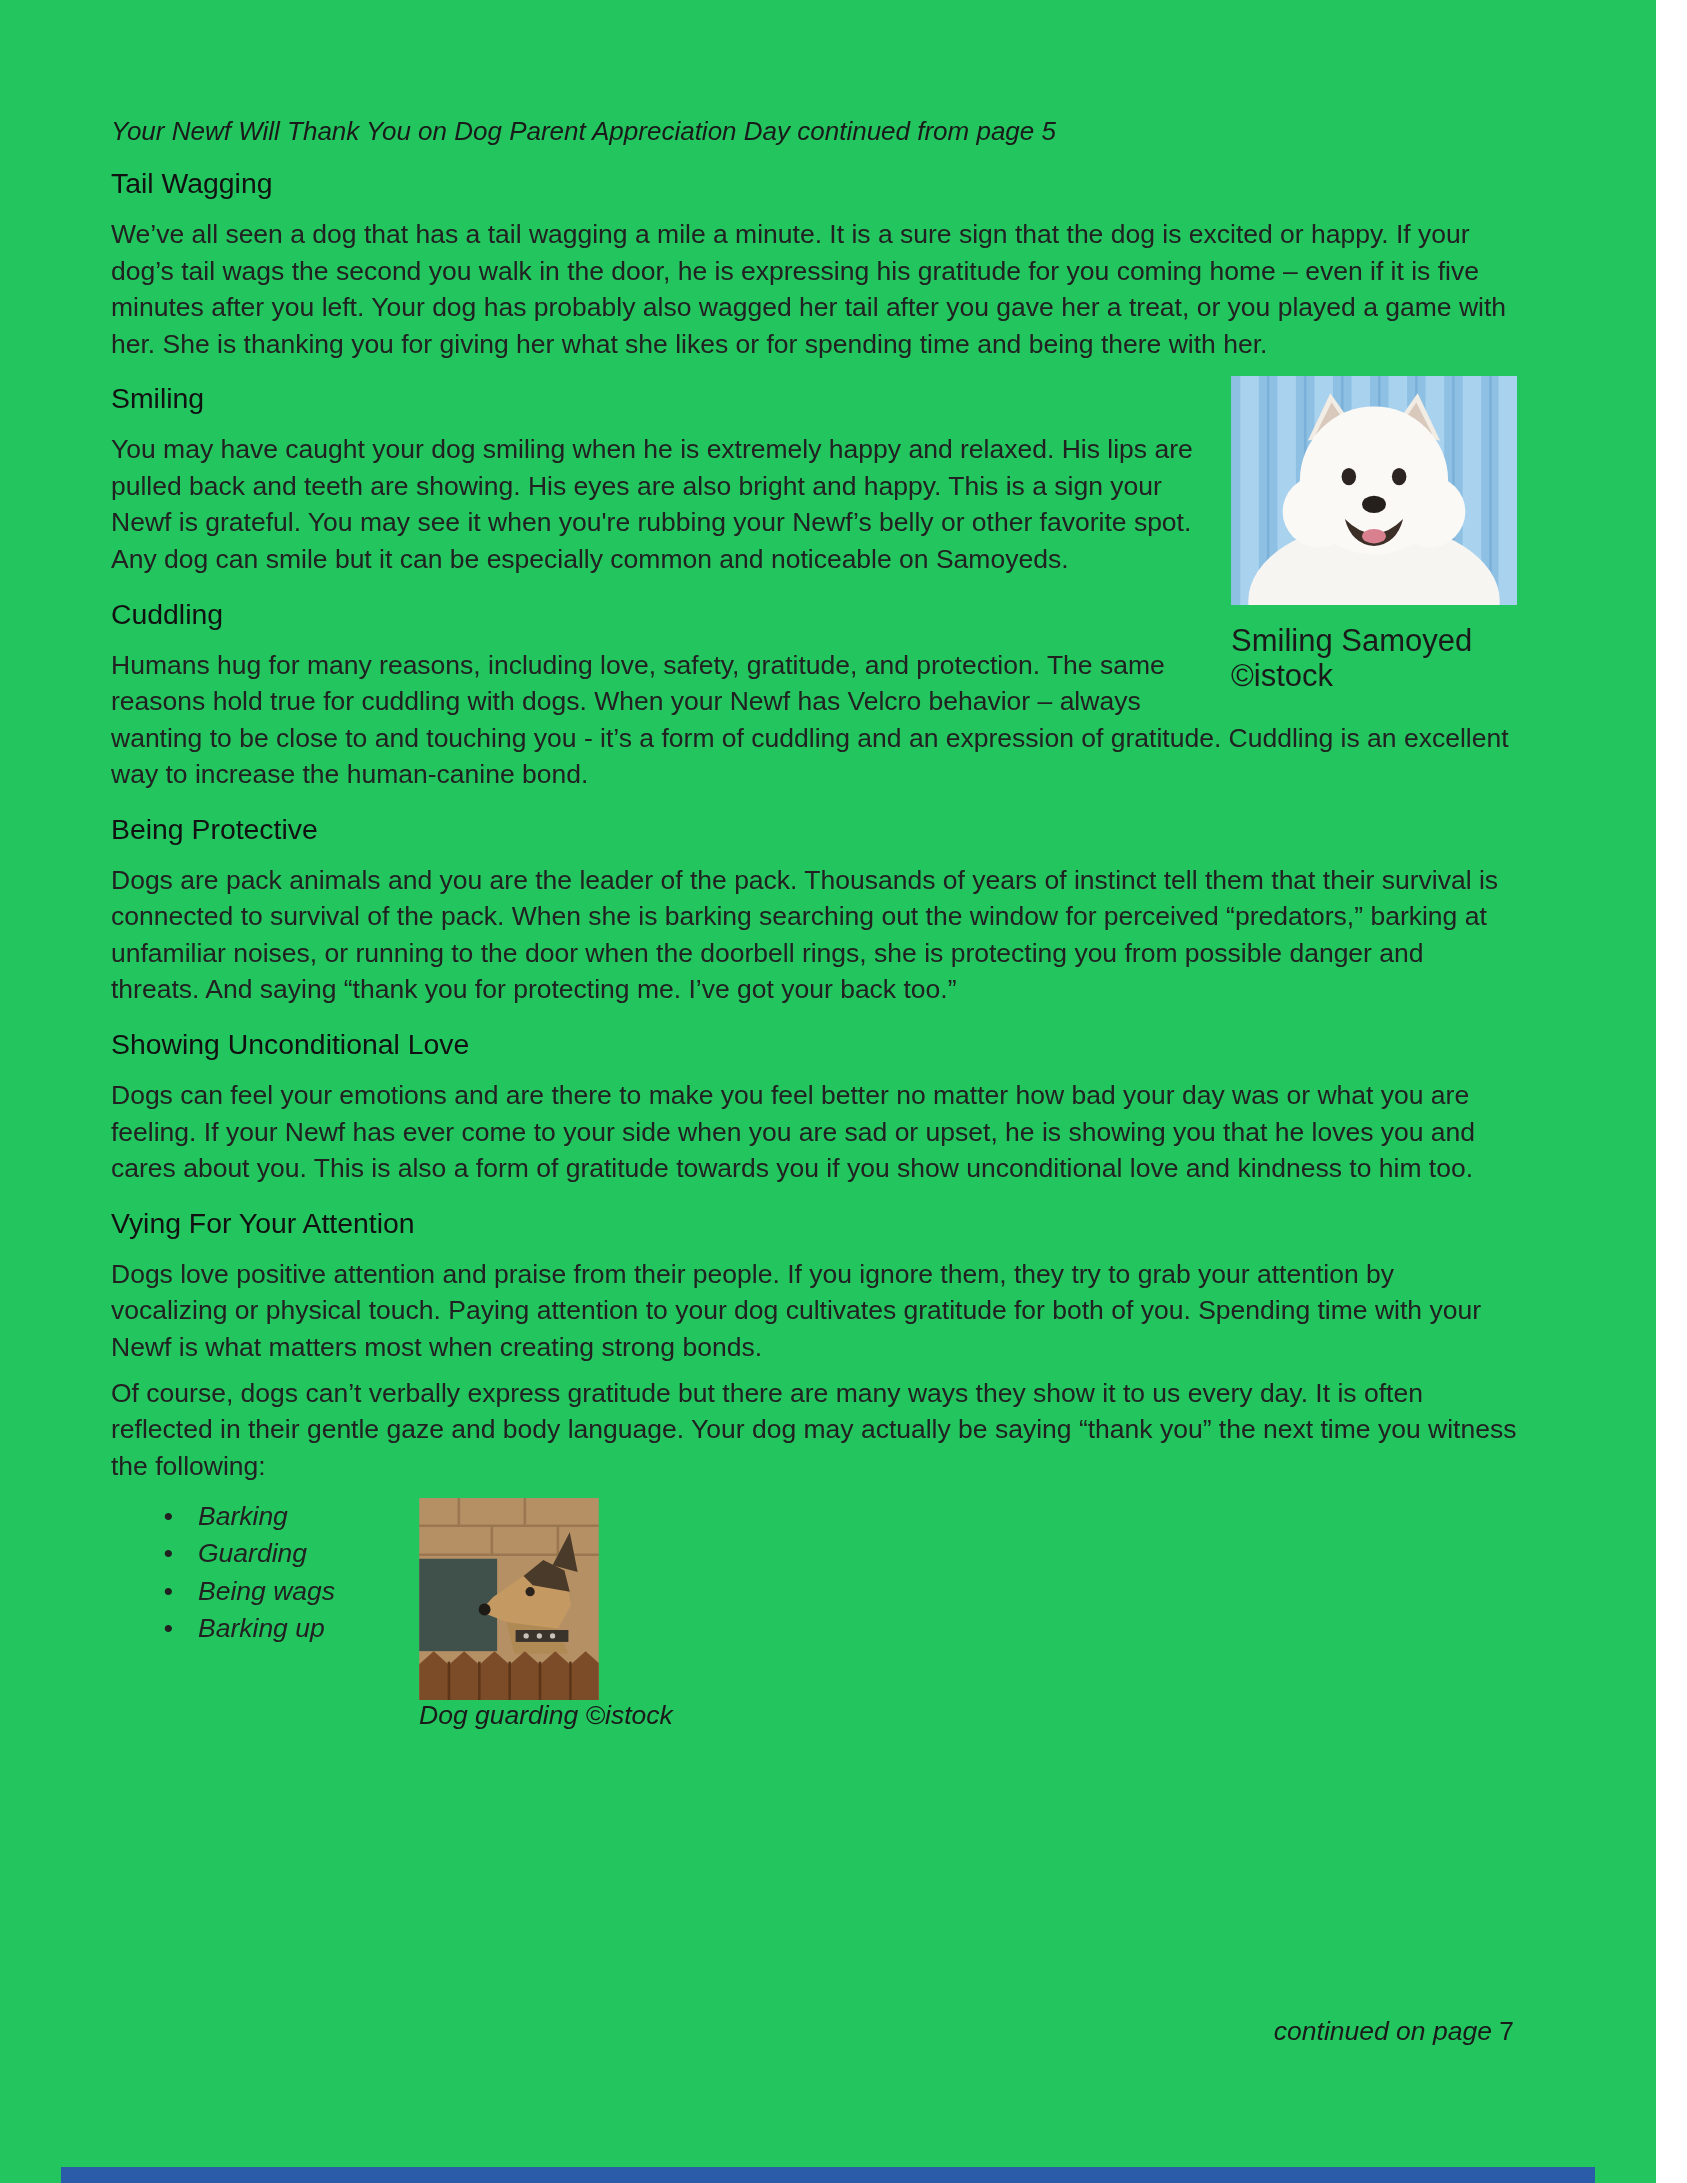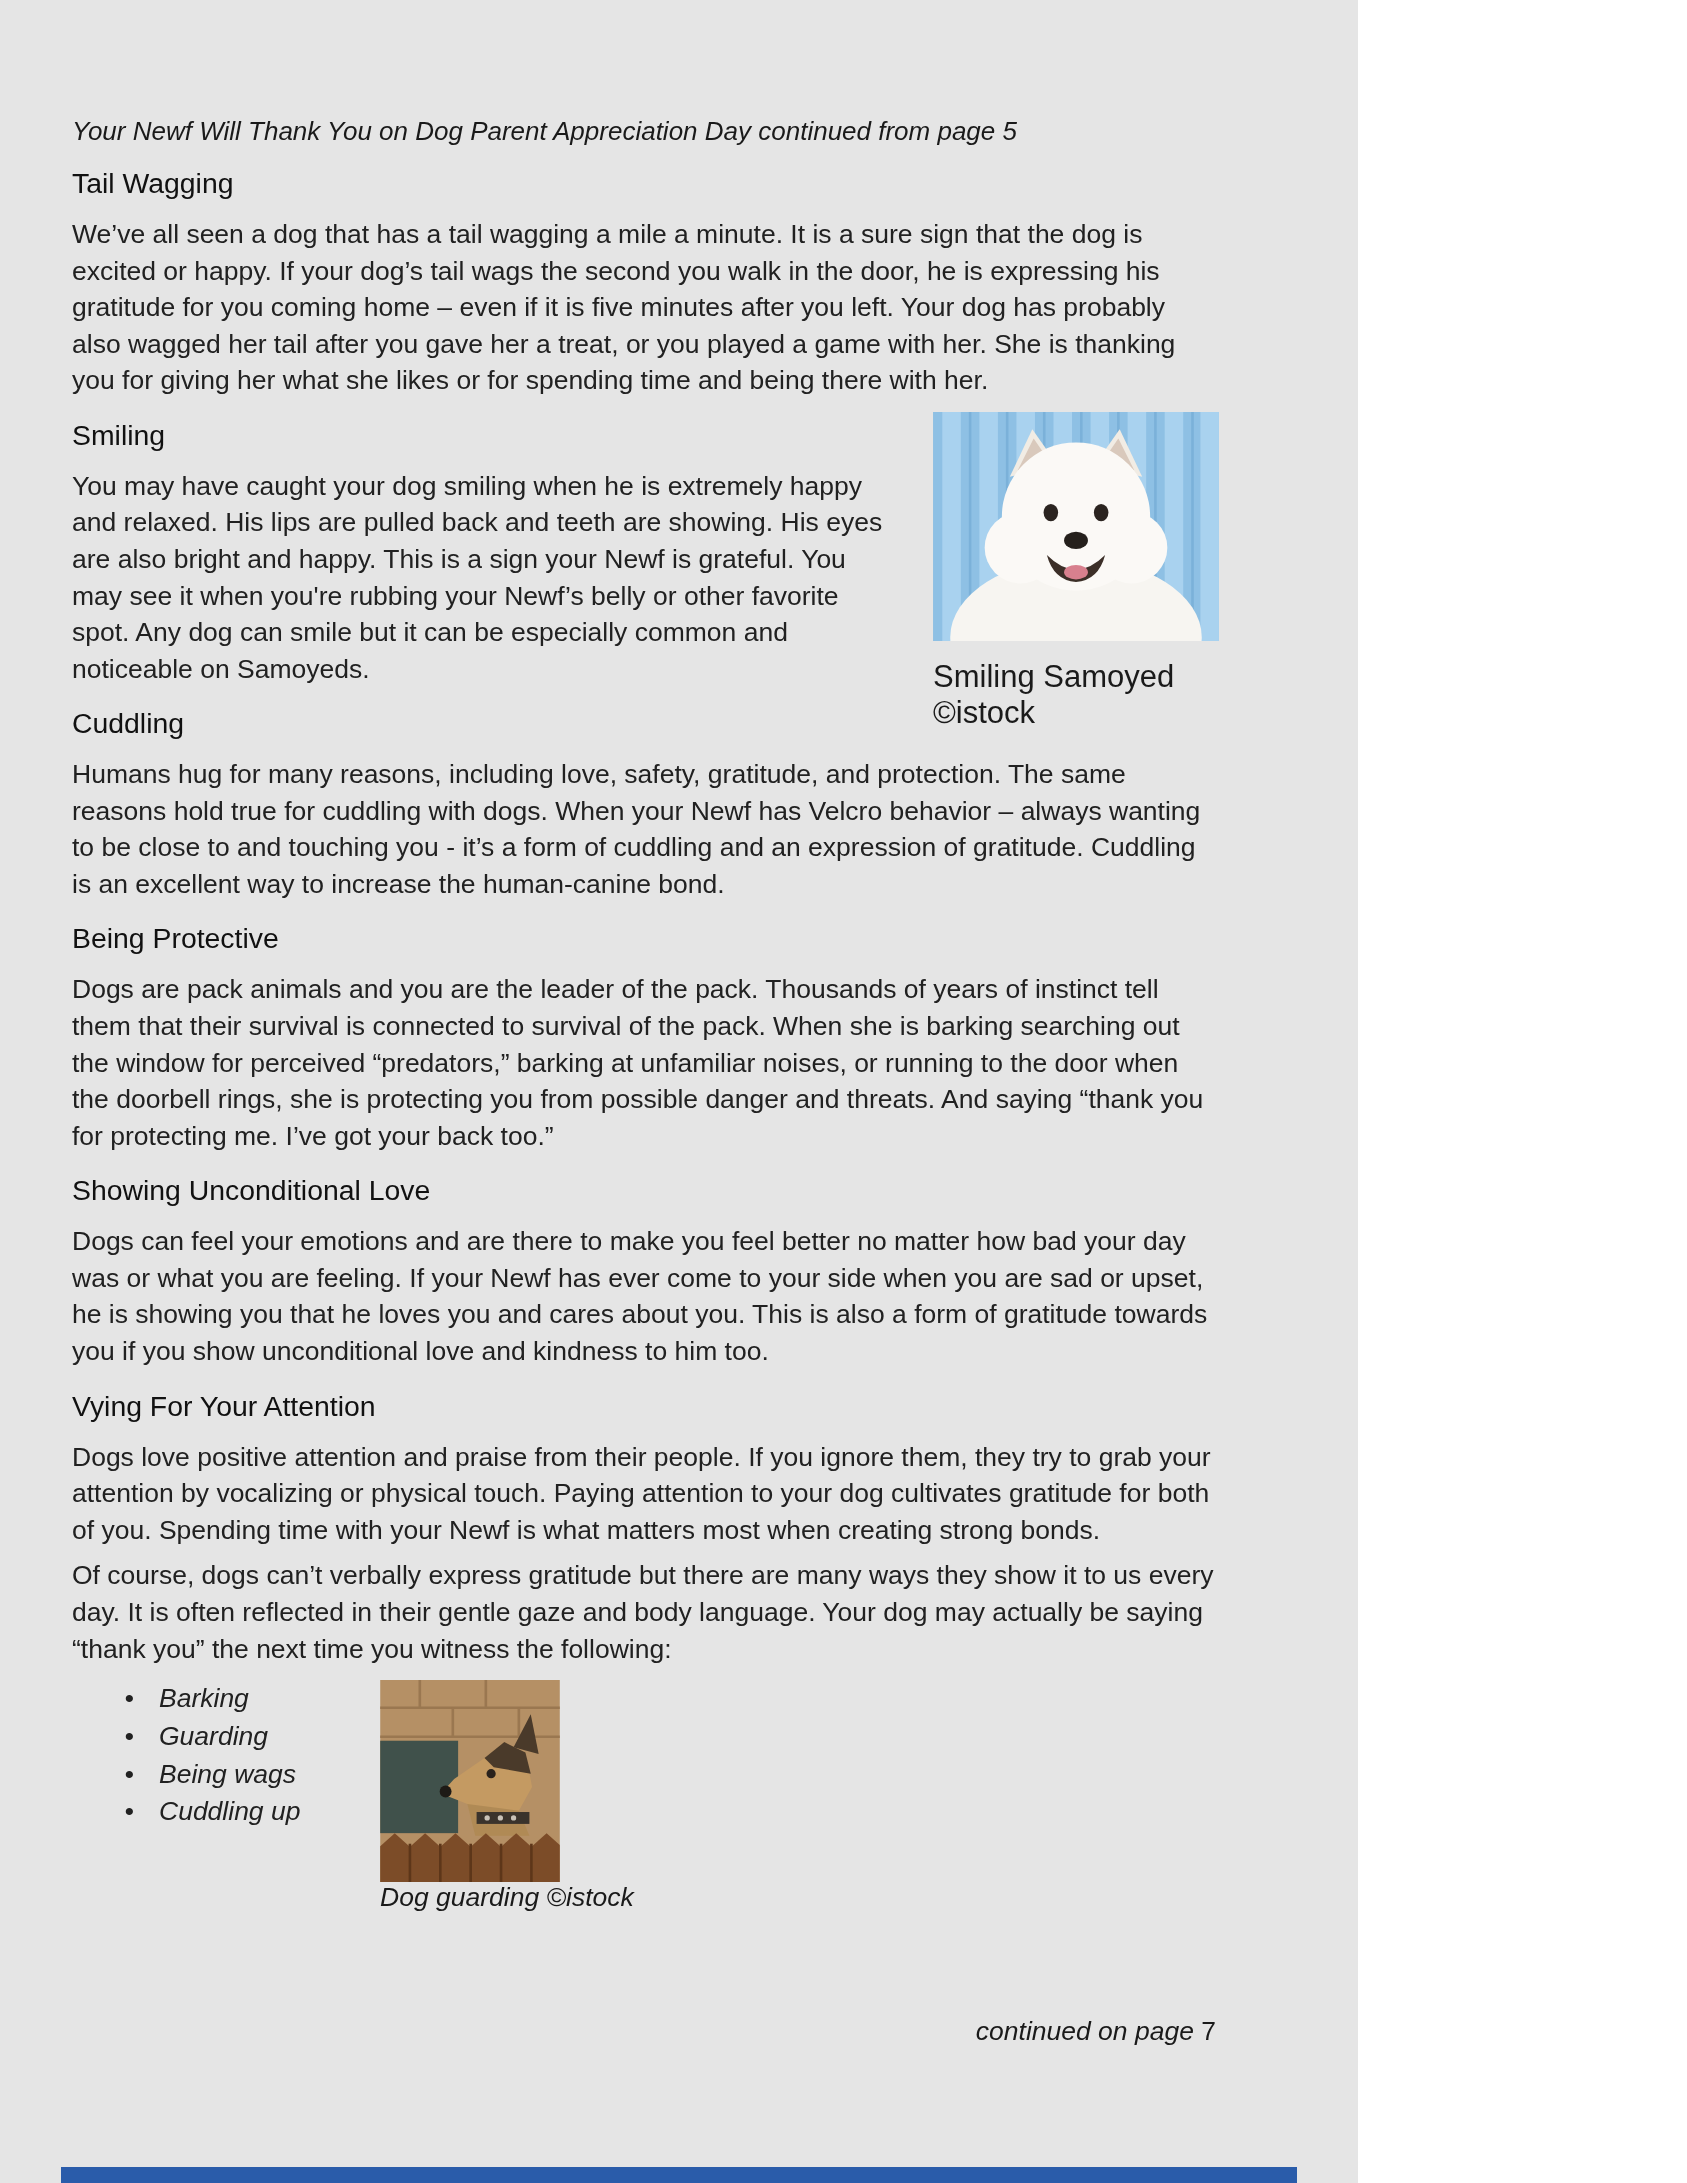--- a/index.html
+++ b/index.html
@@ -1,23 +1,23 @@
 <!DOCTYPE html>
 <html style="font-size:10.6px"><head>
 <meta charset="utf-8">
 <style>
   * { margin:0; padding:0; box-sizing:border-box; }
   html,body { background:#ffffff; }
   .page {
     position:relative;
-    width:1358px; height:2183px;
-    background:#e5e5e5;
+    width:1656px; height:2183px;
+    background:#22c55e;
     font-family:"Liberation Sans", sans-serif;
     color:#212121;
-    padding:116px 139px 0 72px;
+    padding:116px 139px 0 111px;
     overflow:hidden;
   }
   .cont-header {
     font-style:italic;
     font-size:26px;
     color:#1a1a1a;
     margin-bottom:17px;
   }
   h2.section-heading {
     font-size:28.4px;
@@ -163,21 +163,21 @@
   <h2 class="section-heading">Vying For Your Attention</h2>
   <p class="body-para">Dogs love positive attention and praise from their people. If you ignore them, they try to grab your attention by vocalizing or physical touch. Paying attention to your dog cultivates gratitude for both of you. Spending time with your Newf is what matters most when creating strong bonds.</p>
 
   <p class="body-para">Of course, dogs can’t verbally express gratitude but there are many ways they show it to us every day. It is often reflected in their gentle gaze and body language. Your dog may actually be saying “thank you” the next time you witness the following:</p>
 
   <div class="bullet-row">
     <ul class="bullet-list">
       <li>Barking</li>
       <li>Guarding</li>
       <li>Being wags</li>
-      <li>Cuddling up</li>
+      <li>Barking up</li>
     </ul>
     <figure class="guard-fig">
       <div class="photo-frame">
         
         <svg width="180" height="202" viewBox="0 0 272 306">
           <rect width="272" height="306" fill="#b59065"></rect>
           <g stroke="#9a7750" stroke-width="4">
             <line x1="0" y1="42" x2="272" y2="42"></line>
             <line x1="0" y1="86" x2="272" y2="86"></line>
             <line x1="60" y1="0" x2="60" y2="42"></line>

